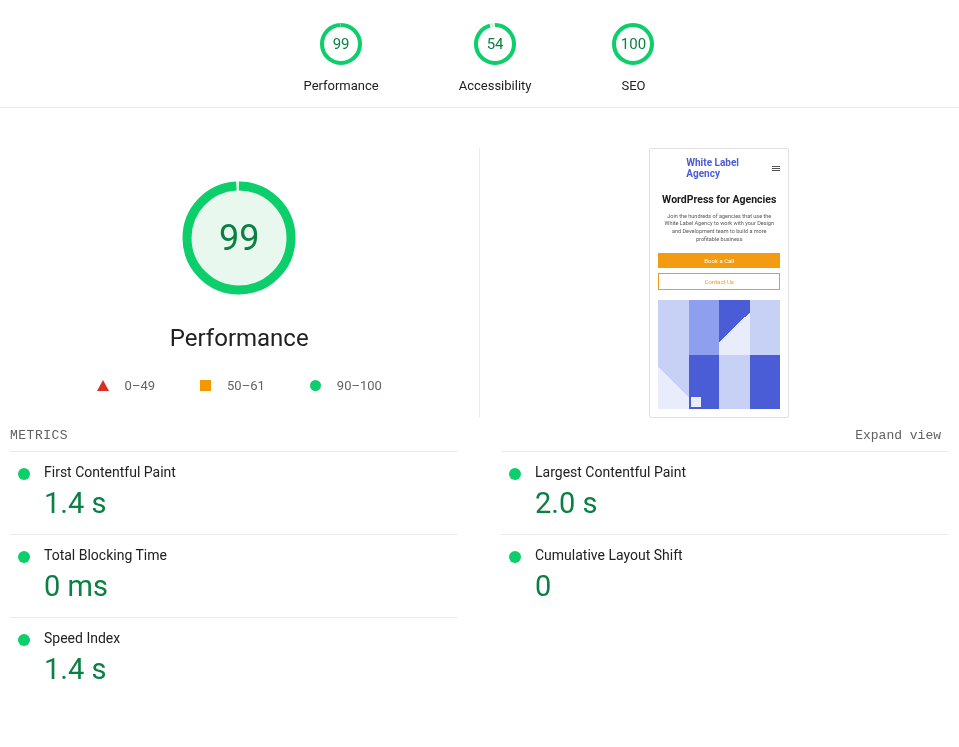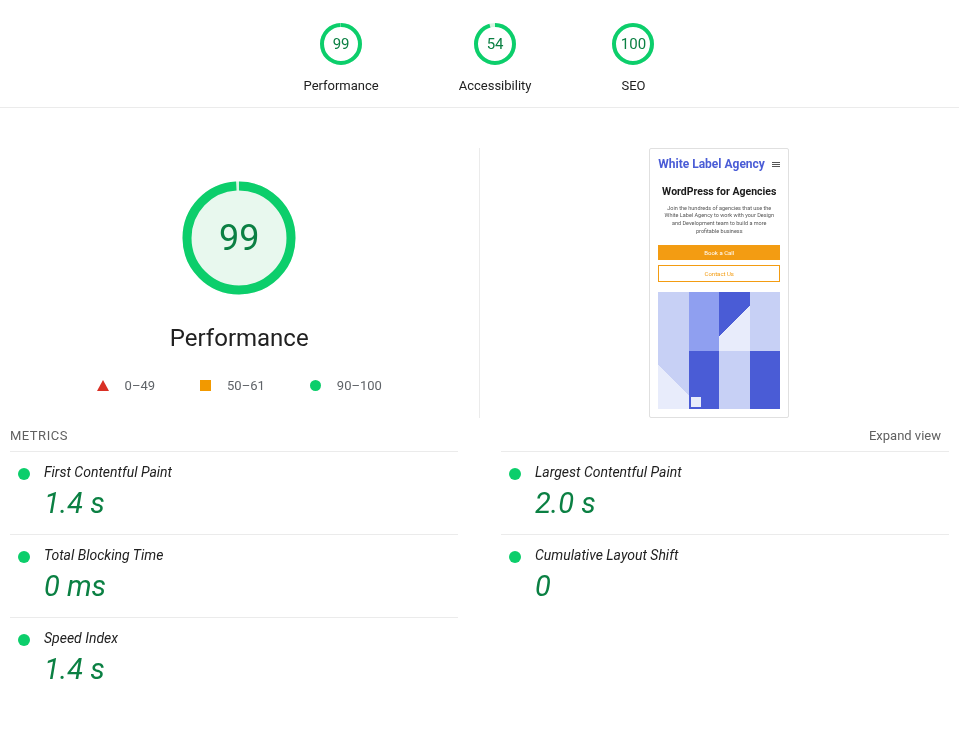--- a/index.html
+++ b/index.html
@@ -52,45 +52,45 @@
   .tri { width:0; height:0; border-left:6px solid transparent; border-right:6px solid transparent; border-bottom:11px solid #d93025; }
   .sq { width: 11px; height: 11px; background: #f29900; }
   .dot-g { width: 11px; height: 11px; border-radius: 50%; background: #0cce6b; }
   
   .thumb-col { flex: 1 1 50%; display: flex; justify-content: center; align-items: flex-start; padding-top: 0; }
   .thumb-card {
     width: 140px; height: 270px; border: 1px solid #e0e0e0; border-radius: 2px;
     background: #fff; display: flex; flex-direction: column; padding: 8px;
   }
   .thumb-header { display: flex; justify-content: space-between; align-items: center; }
-  .thumb-logo { font-size: 12px; font-weight: 700; color: #4a5cd6; }
+  .thumb-logo { font-size: 10px; font-weight: 700; color: #4a5cd6; margin-left: 28px; }
   .thumb-ham { display:flex; flex-direction:column; gap:1px; }
   .thumb-ham div { width:8px; height:1px; background:#555; }
   .thumb-title { font-size: 10.5px; font-weight: 700; text-align: center; margin-top: 14px; line-height: 1.3; color:#1a1a1a;}
   .thumb-sub { font-size: 5.5px; text-align: center; color:#555; margin-top:6px; line-height:1.4; padding:0 2px;}
   .thumb-btn-fill { background:#f39c12; color:#fff; font-size:6px; text-align:center; padding:4px 0; margin-top:10px;}
   .thumb-btn-out { border:1px solid #f39c12; color:#f39c12; font-size:6px; text-align:center; padding:4px 0; margin-top:5px;}
   .thumb-art { flex:1; display:grid; grid-template-columns:1fr 1fr 1fr 1fr; grid-template-rows:1fr 1fr; margin-top:10px; gap:0;}
   .ta1{background:#c7d0f5;}
   .ta2{background:#8f9ff0;}
   .ta3{background:linear-gradient(135deg,#4a5cd6 50%,#e8ecfb 50%);}
   .ta4{background:#c7d0f5;}
   .ta5{background:linear-gradient(45deg,#e8ecfb 50%,#c7d0f5 50%);}
   .ta6{background:#4a5cd6;position:relative;}
   .ta6::after{content:"";position:absolute;left:2px;bottom:2px;width:10px;height:10px;background:#e8ecfb;}
   .ta7{background:#c7d0f5;}
   .ta8{background:#4a5cd6;}
   
   .metrics-head {
     display: flex; justify-content: space-between; align-items: center;
-    padding: 10px 18px 8px 10px; font-size: 13px; color: #616161;
+    padding: 10px 18px 8px 10px; font-size: 13px; color: #616161; font-family: Liberation Mono, monospace;
   }
   .metrics-head .mh-title { letter-spacing: 0.5px; }
   .expand-view { color: #616161; cursor: pointer; margin-left: 20px; }
-  .metrics-grid { display: grid; grid-template-columns: 1fr 1fr; column-gap: 43px; padding: 0 10px; font-style: italic; }
+  .metrics-grid { display: grid; grid-template-columns: 1fr 1fr; column-gap: 43px; padding: 0 10px; }
   .metric-card { border-top: 1px solid #ebebeb; padding: 12px 0 14px 0; display: flex; gap: 14px; align-items: flex-start; }
   .metric-dot { width: 12px; height: 12px; border-radius: 50%; background: #0cce6b; margin-top: 4px; margin-left: 8px; flex-shrink:0;}
   .metric-text { display: flex; flex-direction: column; gap: 6px; }
   .metric-name { font-size: 14px; color: #212121; }
   .metric-val { font-size: 29px; color: #0b8043; }
 </style>
 </head>
 <body>
 
 <div class="gauge-strip">

